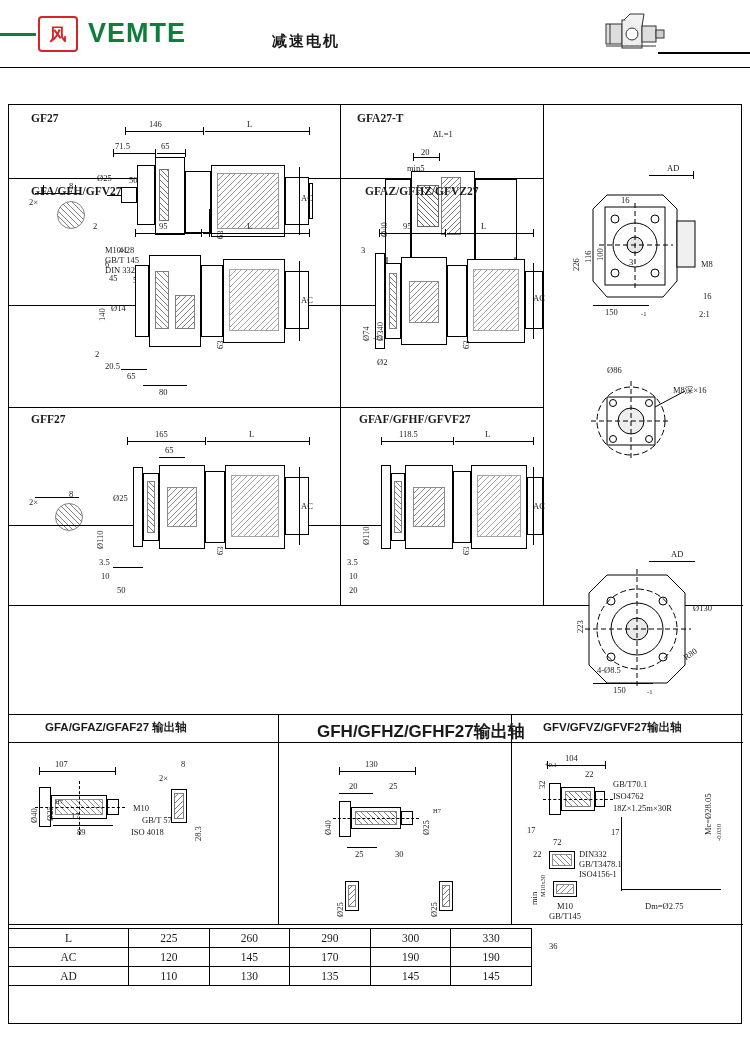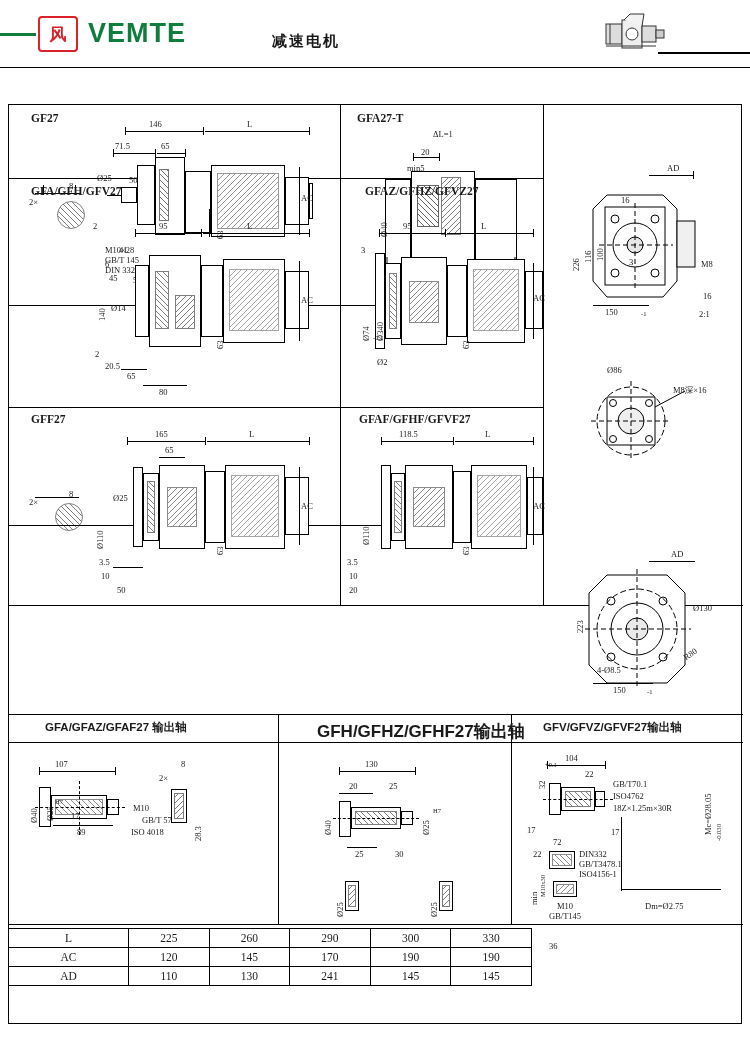--- a/index.html
+++ b/index.html
@@ -607,20 +607,20 @@
       <td>120</td>
       <td>145</td>
       <td>170</td>
       <td>190</td>
       <td>190</td>
     </tr>
     <tr>
       <td class="rowhead">AD</td>
       <td>110</td>
       <td>130</td>
-      <td>241</td>
+      <td>135</td>
       <td>145</td>
       <td>145</td>
     </tr>
   </tbody>
     </table>
 
 </div>
 
 </body></html>

